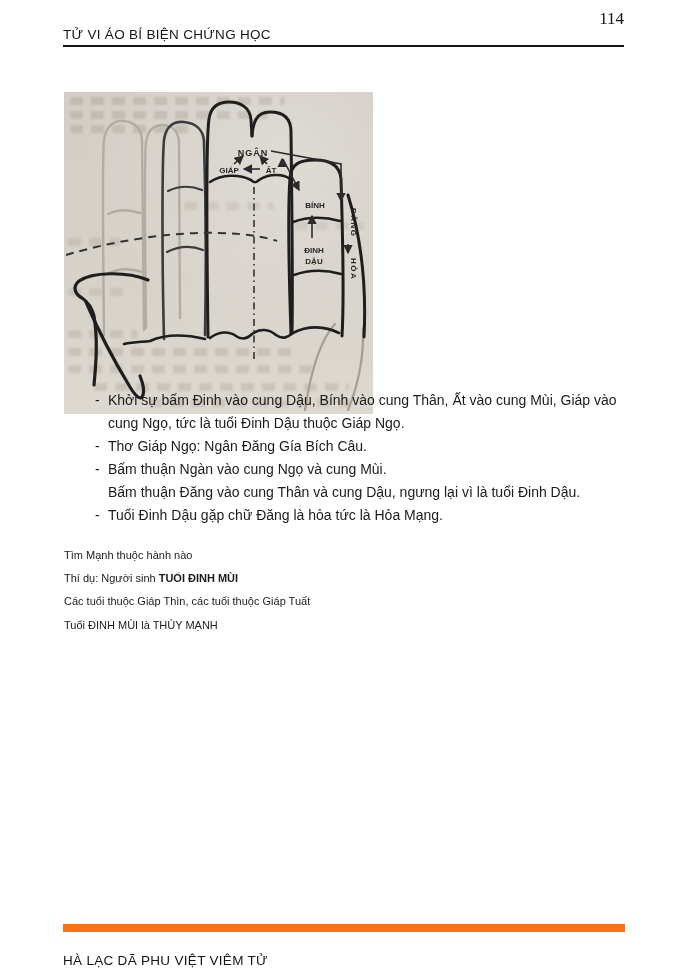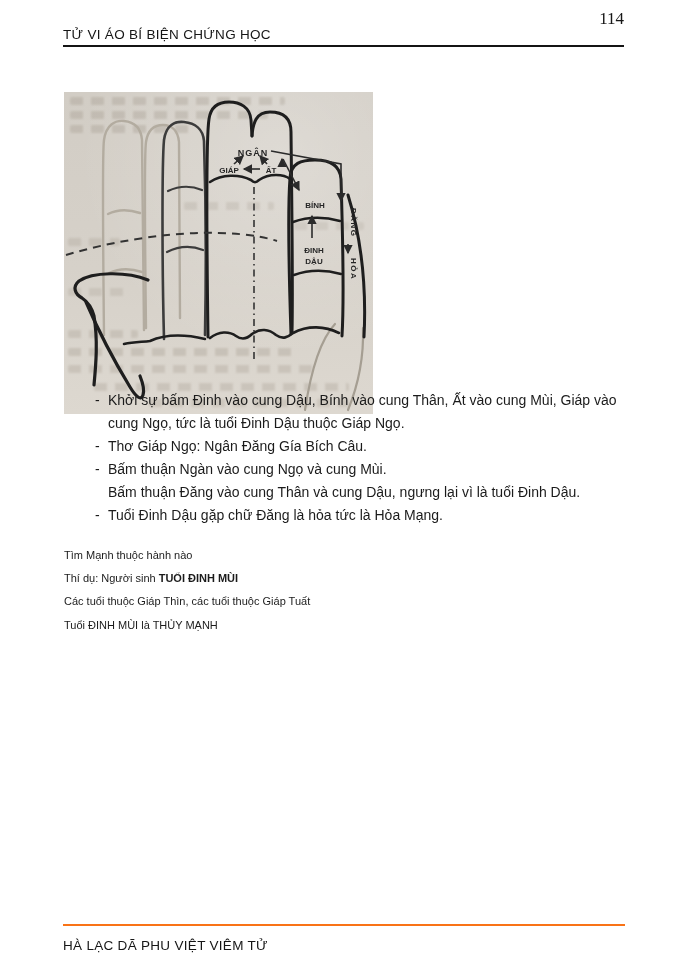--- a/index.html
+++ b/index.html
@@ -45,21 +45,21 @@
   .bullets{position:absolute;left:95px;top:389px;width:541px;font-size:14px;line-height:23px;}
   .bullet{display:flex;}
   .bullet .marker{flex:0 0 13px;}
   .bullet .btext{flex:1;}
   
   .paras{position:absolute;left:64px;top:544px;width:560px;font-size:11px;line-height:23.2px;}
   .paras .bold{font-weight:bold;}
   
   .footer{
     position:absolute;left:63px;top:924px;width:562px;
-    border-top:2px solid #f97316;padding-top:12px;
+    border-top:8px solid #f97316;padding-top:21px;
     font-size:13.5px;letter-spacing:.3px;color:#161616;
   }
 </style>
 </head>
 <body>
 
 <div class="page">
 
   <div class="header">
     <span class="title">TỬ VI ÁO BÍ BIỆN CHỨNG HỌC</span>

